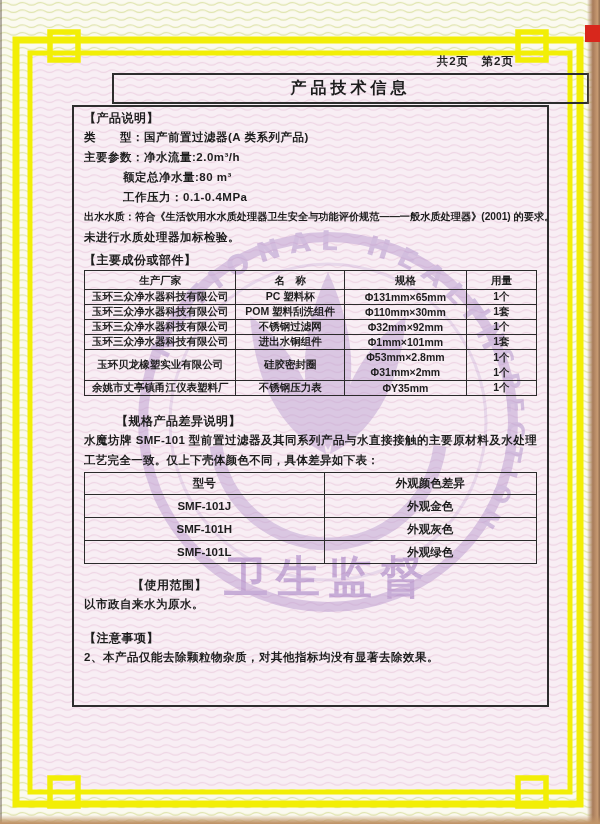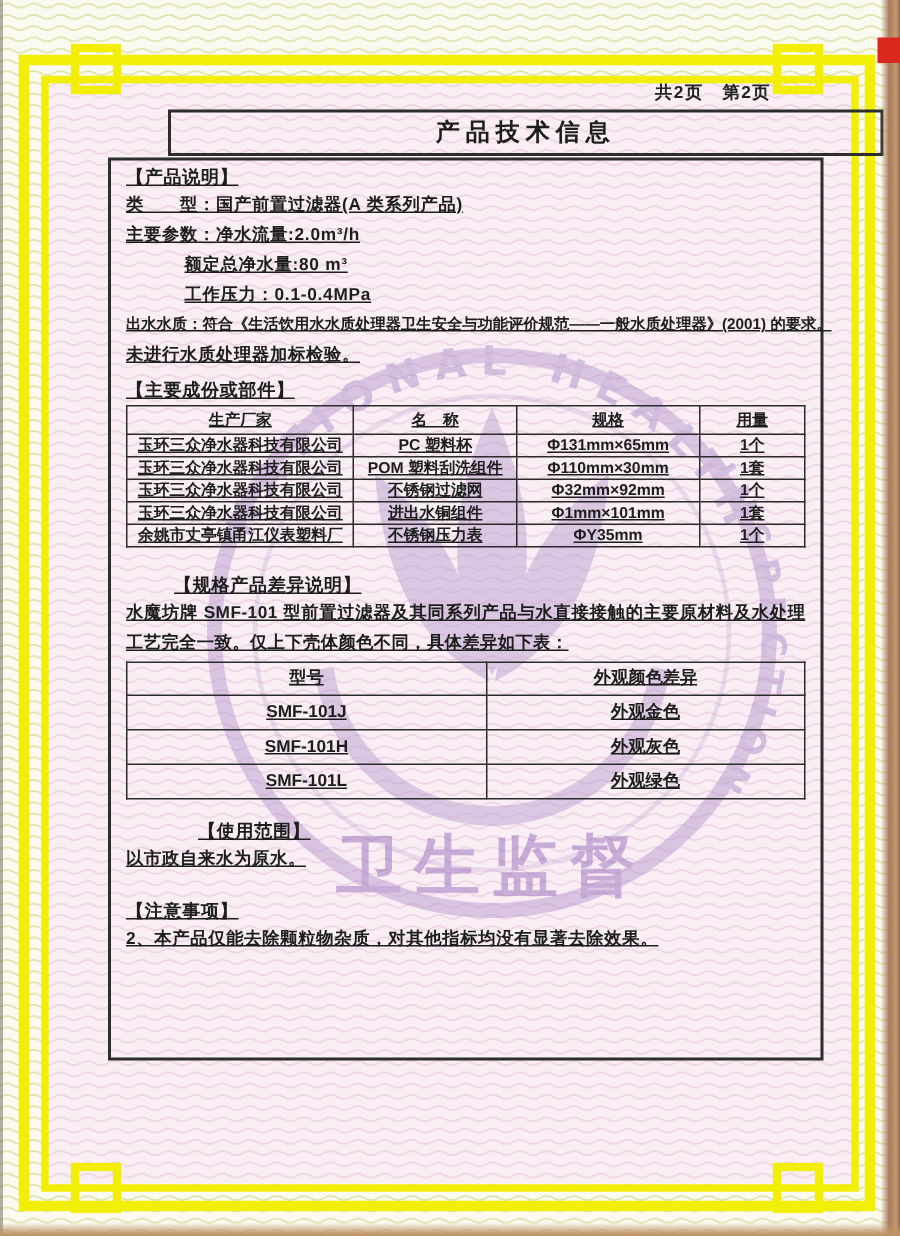--- a/index.html
+++ b/index.html
@@ -27,21 +27,21 @@
     display: flex; align-items: center; justify-content: center;
     font-size: 16px; letter-spacing: 4px; margin-left: 40px;
   }
 
   .main-box {
     position: absolute; left: 72px; top: 105px; width: 477px; height: 602px;
     border: 2px solid #2d2d2d;
     padding: 0 10px;
     display: flex; flex-direction: column;
   }
-  .main-box > * { flex: none; text-decoration: underline; }
+  .main-box > * { flex: none; }
 
   .sec-h  { font-size: 12px; height: 18px; line-height: 18px; letter-spacing: .5px; }
   .mt2  { margin-top: 2px; }  .mt4  { margin-top: 4px; }
   .mt12 { margin-top: 12px; margin-left: 48px; } .mt14 { margin-top: 14px; } .mt16 { margin-top: 16px; margin-left: 32px; }
 
   .dline { font-size: 11.5px; height: 20px; line-height: 20px; letter-spacing: .5px; white-space: nowrap; }
   .indent { padding-left: 39px; }
   .tight { font-size: 10.2px; letter-spacing: 0; }
 
   table { border-collapse: collapse; width: 100%; table-layout: fixed; }
@@ -185,20 +185,32 @@
           <td>不锈钢过滤网</td>
           <td>Φ32mm×92mm</td>
           <td>1个</td>
         </tr>
         <tr>
           <td>玉环三众净水器科技有限公司</td>
           <td>进出水铜组件</td>
           <td>Φ1mm×101mm</td>
           <td>1套</td>
         </tr>
+        <tr class="dbl">
+          <td>玉环贝龙橡塑实业有限公司</td>
+          <td>硅胶密封圈</td>
+          <td>
+            <div>Φ53mm×2.8mm</div>
+            <div>Φ31mm×2mm</div>
+          </td>
+          <td>
+            <div>1个</div>
+            <div>1个</div>
+          </td>
+        </tr>
         <tr>
           <td>余姚市丈亭镇甬江仪表塑料厂</td>
           <td>不锈钢压力表</td>
           <td>ΦY35mm</td>
           <td>1个</td>
         </tr>
       </tbody>
     </table>
 
     <div class="sec-h mt16">【规格产品差异说明】</div>

